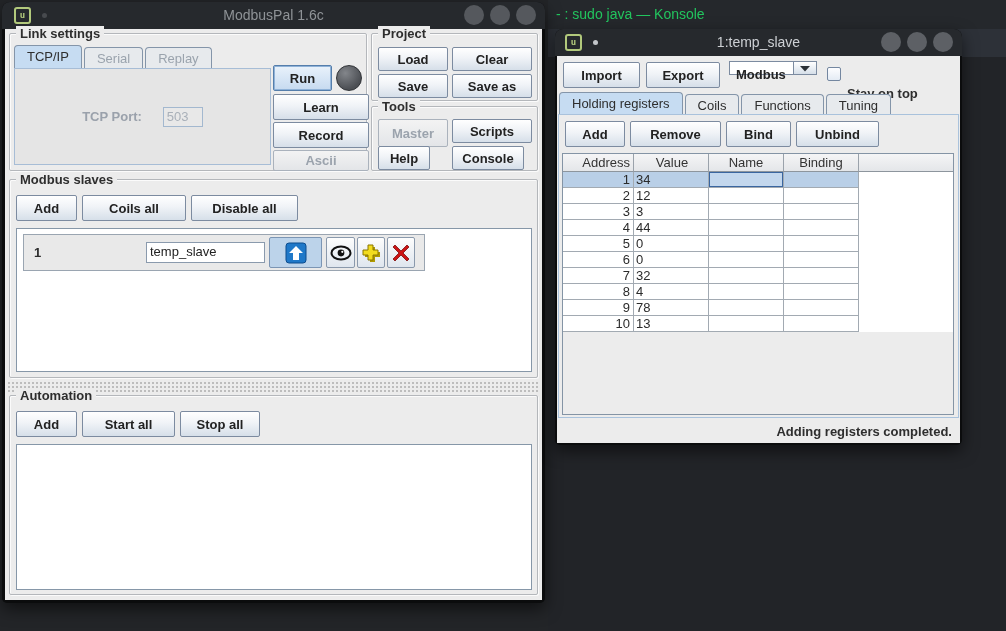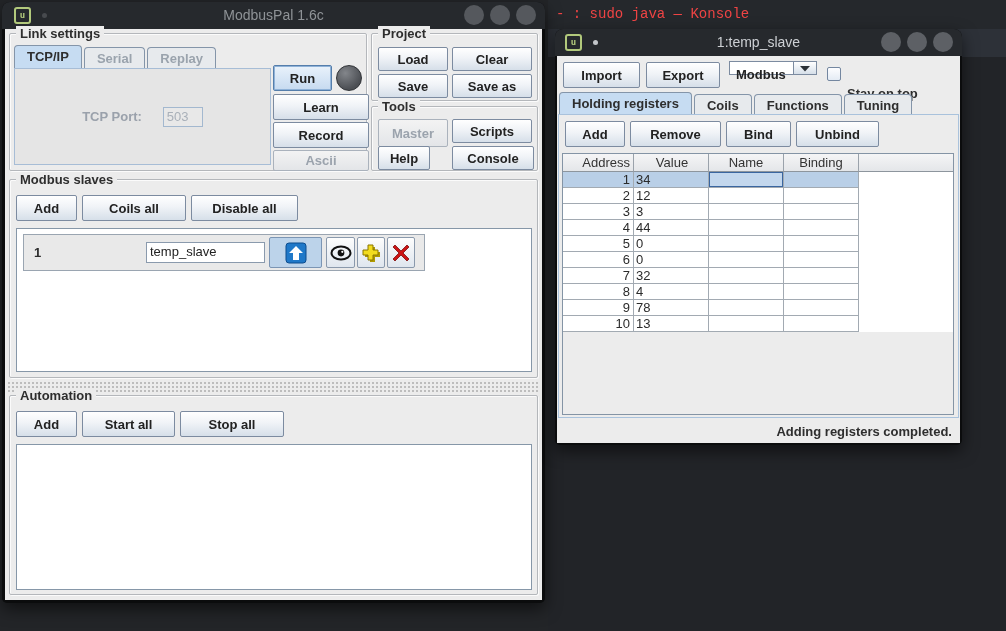--- a/index.html
+++ b/index.html
@@ -5,21 +5,21 @@
   * { margin:0; padding:0; box-sizing:border-box; }
   html,body { background:#232528; }
   #screen {
     position:relative; width:1006px; height:631px; overflow:hidden;
     background:#232528;
     font-family:"Liberation Sans","DejaVu Sans",sans-serif;
     -webkit-font-smoothing:antialiased;
   }
   
   .konsole-titlebar { position:absolute; left:548px; top:0; width:458px; height:29px;
-    background:#25282c; color:#ef4444; font-size:14px; line-height:29px; padding-left:8px;font-family:Liberation Mono, monospace; }
+    background:#25282c; color:#22c55e; font-size:14px; line-height:29px; padding-left:8px; }
   .konsole-band { position:absolute; left:548px; top:29px; width:458px; height:28px; background:#2d3138; }
   .konsole-term { position:absolute; left:548px; top:57px; width:458px; height:574px; background:#222428; }
 
   
   .win { position:absolute; background:#0b0c0d; border-radius:8px 8px 5px 5px;
     box-shadow:0 6px 16px rgba(0,0,0,.55); }
   .titlebar { position:absolute; left:0; top:0; right:0; height:27px; background:#26292d;
     border-radius:8px 8px 0 0; }
   .tb-title { position:absolute; left:0; right:0; top:0; height:27px; text-align:center;
     line-height:27px; font-size:14px; color:#8f9397; }
@@ -41,21 +41,21 @@
   .btn { position:absolute; display:flex; align-items:center; justify-content:center;
     background:linear-gradient(180deg,#ffffff 0%,#f0f3f7 45%,#d6dfe9 100%);
     border:1px solid #7c8ba0; border-radius:2px;
     font-size:13px; font-weight:bold; color:#222; cursor:default; }
   .btn.disabled { background:linear-gradient(180deg,#f3f3f3,#e3e5e8);
     color:#9ba3ad; border-color:#aab2bc; }
   .btn.toggled { background:linear-gradient(180deg,#e9f2fb,#c6daf0);
     border-color:#557eab; box-shadow:inset 0 0 0 1px #8fb2d8; }
   .tabs { position:absolute; display:flex; align-items:flex-end; }
   .tab { border:1px solid #8495a9; border-bottom:none; border-radius:4px 4px 0 0;
-    background:#e7eaed; padding:3px 12px 13px; font-size:13px; font-weight:bold;
+    background:#e7eaed; padding:3px 12px 13px; font-size:13px; font-weight:normal;
     color:#2e2e2e; margin-right:2px; height:21px; line-height:16px; }
   .tab.selected { background:#c6dcf2; height:23px; }
   .tab.disabled { color:#9aa3ad; }
   .tfield { background:#fff; border:1px solid #8a9aad; font-size:13px; color:#222;
     padding:1px 3px; line-height:16px; }
   .tfield.disabled { background:#e8e8e8; border-color:#a3b8cf; color:#a9b0b9; }
   .led { position:absolute; width:26px; height:26px; border-radius:50%;
     background:radial-gradient(circle at 35% 30%,#83868b,#4c4f54 70%);
     border:1px solid #2f3236; }
   .iconbtn { position:absolute; display:flex; align-items:center; justify-content:center;
@@ -139,21 +139,21 @@
         <div class="btn" style="left:80px; top:13px; width:80px; height:24px;">Clear</div>
         <div class="btn" style="left:6px; top:40px; width:70px; height:24px;">Save</div>
         <div class="btn" style="left:80px; top:40px; width:80px; height:24px;">Save as</div>
       </div>
 
       <div class="group" style="left:366px; top:77px; width:167px; height:65px;">
         <span class="group-title">Tools</span>
         <div class="btn disabled" style="left:6px; top:12px; width:70px; height:28px;">Master</div>
         <div class="btn" style="left:80px; top:12px; width:80px; height:24px;">Scripts</div>
         <div class="btn" style="left:6px; top:39px; width:52px; height:24px;">Help</div>
-        <div class="btn" style="left:80px; top:39px; width:82px; height:24px;">Console</div>
+        <div class="btn" style="left:80px; top:39px; width:72px; height:24px;">Console</div>
       </div>
 
       <div class="group" style="left:4px; top:150px; width:529px; height:199px;">
         <span class="group-title">Modbus slaves</span>
         <div class="btn" style="left:6px; top:15px; width:61px; height:26px;">Add</div>
         <div class="btn" style="left:72px; top:15px; width:104px; height:26px;">Coils all</div>
         <div class="btn" style="left:181px; top:15px; width:107px; height:26px;">Disable all</div>
         <div style="position:absolute; left:6px; top:48px; width:516px; height:144px; background:#fff; border:1px solid #8697a8;">
           <div style="position:absolute; left:6px; top:5px; width:402px; height:37px; background:#e9e9e9; border:1px solid #9aa5b1;">
             <span class="lbl" style="position:absolute; left:10px; top:10px;">1</span>
@@ -185,21 +185,21 @@
           </div>
         </div>
       </div>
 
       <div class="splitter" style="left:2px; top:352px; width:533px; height:12px;"></div>
 
       <div class="group" style="left:4px; top:366px; width:529px; height:200px;">
         <span class="group-title">Automation</span>
         <div class="btn" style="left:6px; top:15px; width:61px; height:26px;">Add</div>
         <div class="btn" style="left:72px; top:15px; width:93px; height:26px;">Start all</div>
-        <div class="btn" style="left:170px; top:15px; width:104px; height:26px;">Stop all</div>
+        <div class="btn" style="left:170px; top:15px; width:80px; height:26px;">Stop all</div>
         <div style="position:absolute; left:6px; top:48px; width:516px; height:146px; background:#fff; border:1px solid #8697a8;"></div>
       </div>
 
     </div>
   </div>
 
   <div class="win" style="left:555px; top:29px; width:407px; height:416px;">
     <div class="titlebar">
       <span class="tb-icon" style="left:10px;">u</span>
       <span class="tb-dot" style="left:38px; background:#c3c6ca;"></span>

